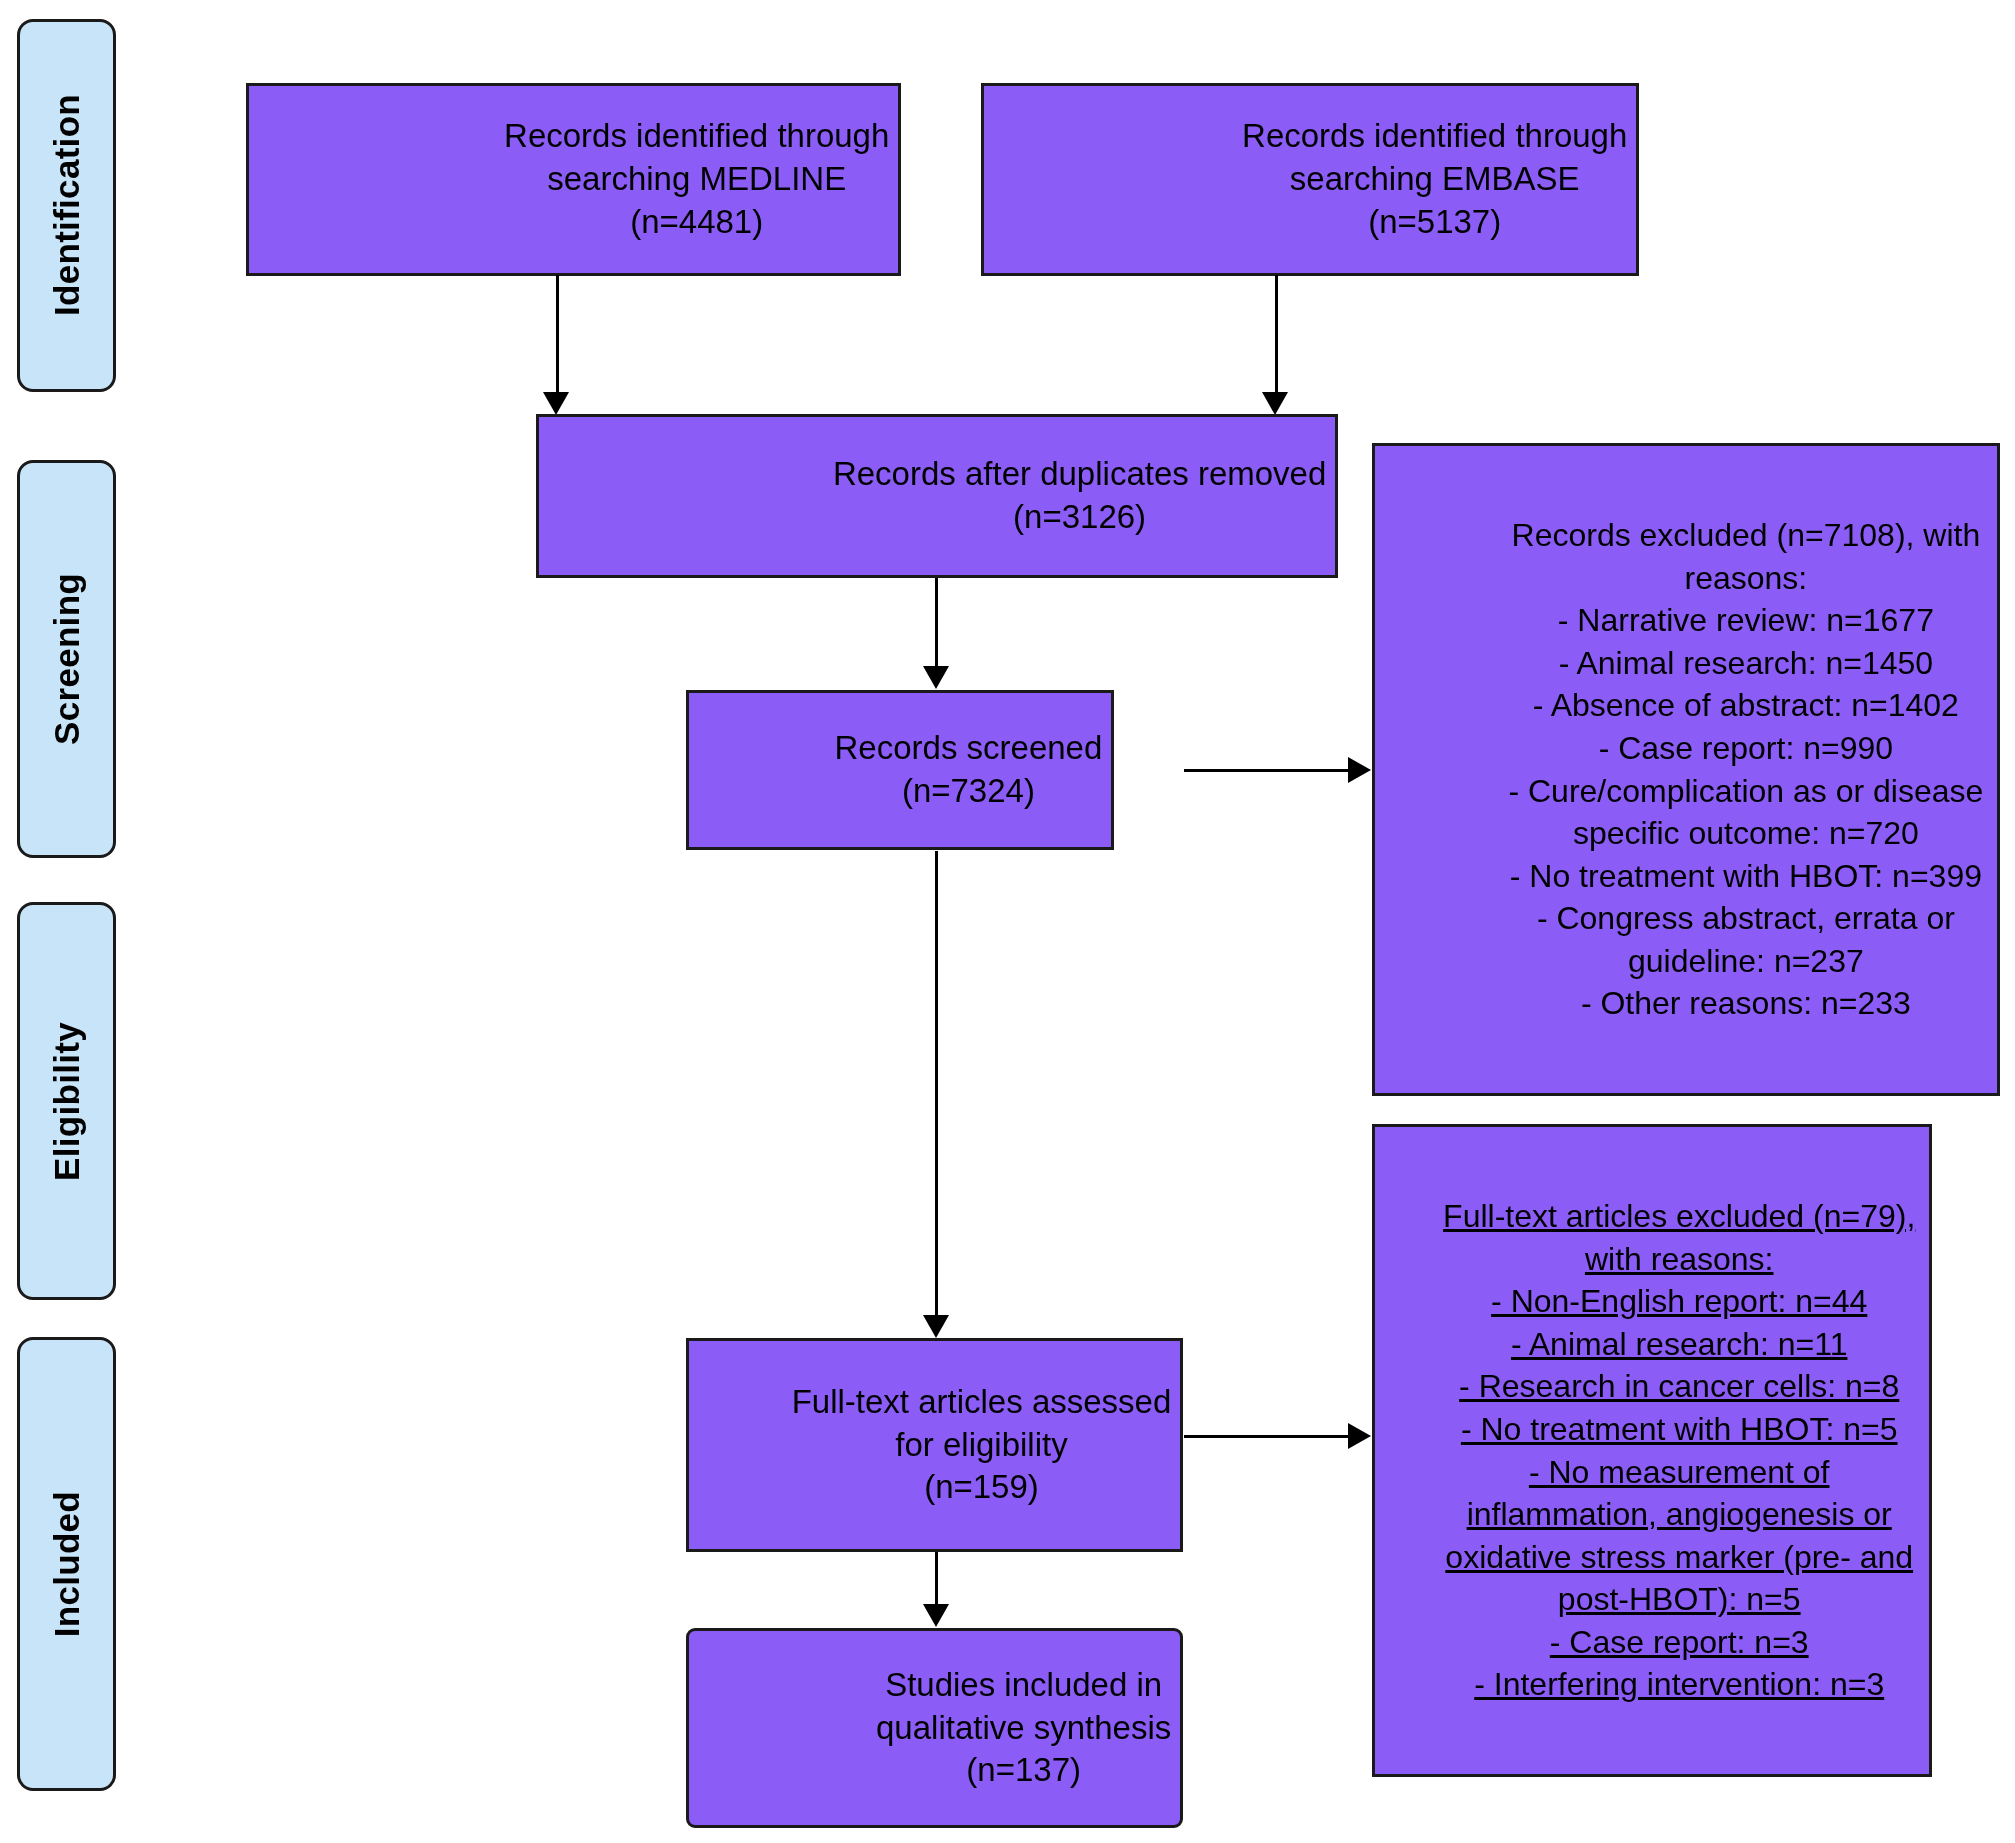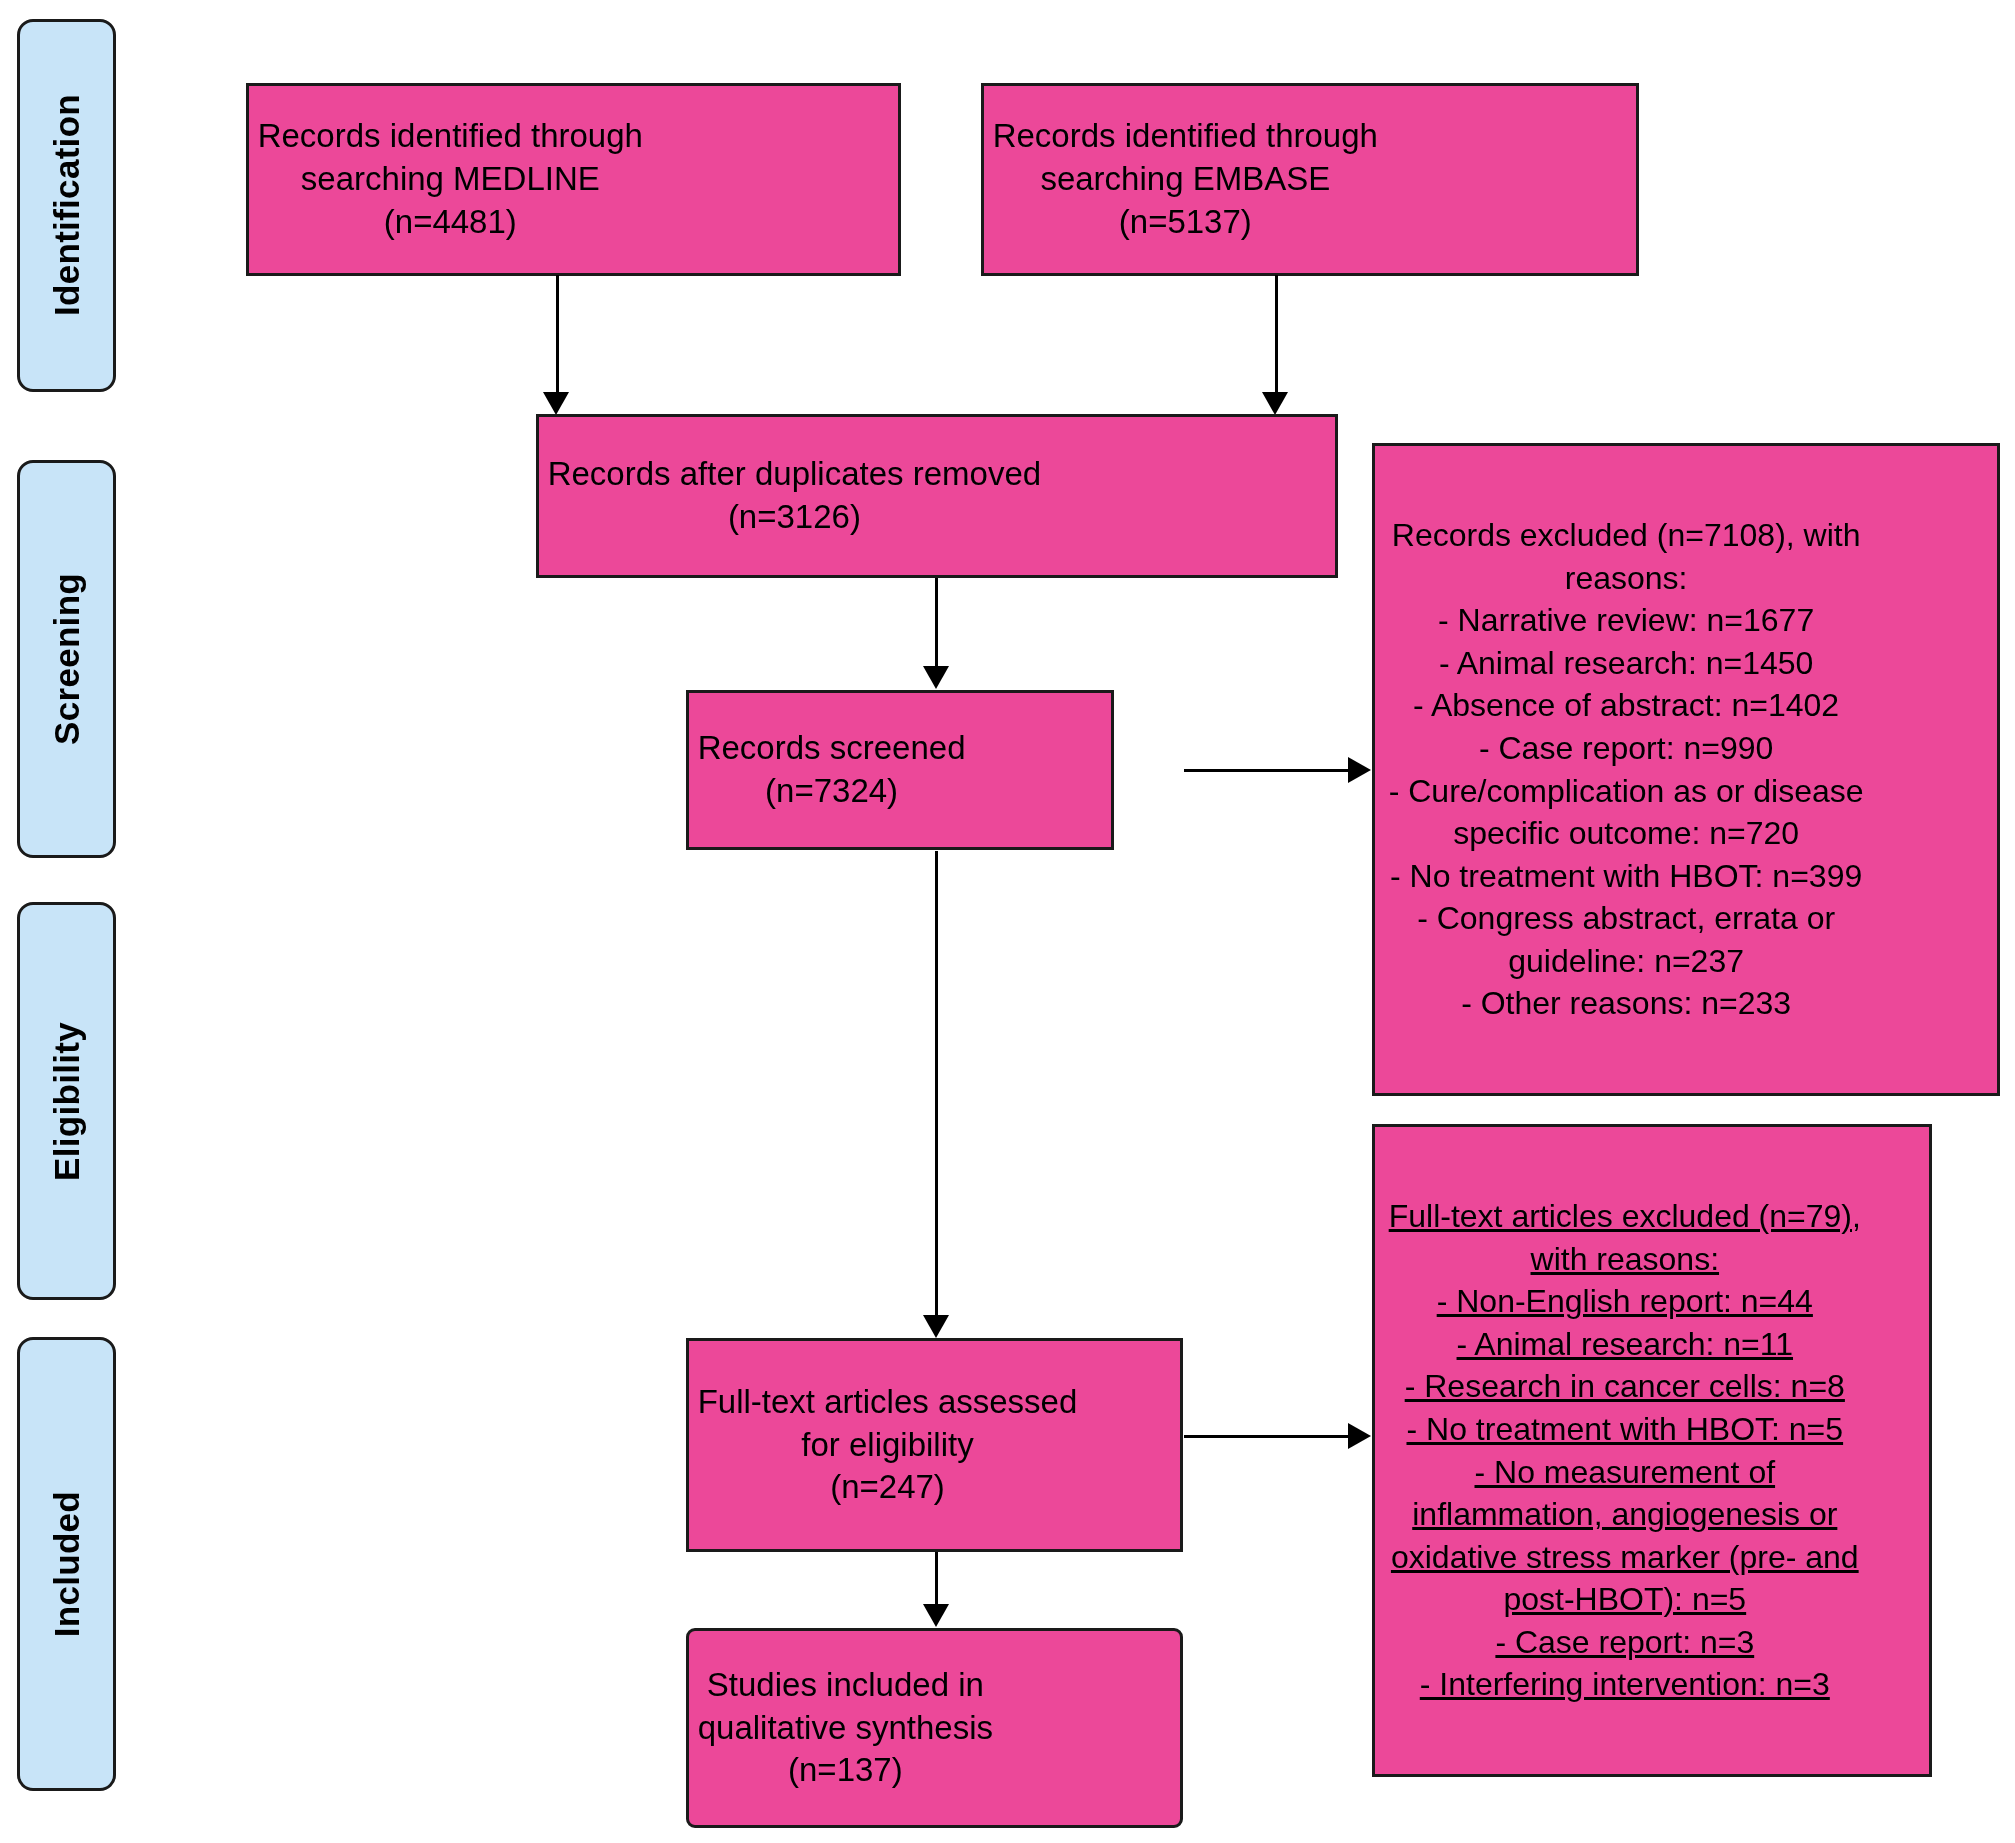--- a/index.html
+++ b/index.html
@@ -22,24 +22,24 @@
     font-weight:bold;
     font-size:35px;
     color:#000000;
     letter-spacing:0.3px;
     white-space:nowrap;
   }
 
   
   .node{
     position:absolute;
-    background:#ec4899;
+    background:#8b5cf6;
     border:3.1px solid #1a1a1a;
     box-sizing:border-box;
-    display:flex;align-items:center;justify-content:flex-start;
+    display:flex;align-items:center;justify-content:flex-end;
     text-align:center;
   }
   .node .txt{
     font-size:33px;
     line-height:1.30;
     color:#000000;
     padding:0 8.7px;
     white-space:pre-line;
   }
   .node.reasons .txt{
@@ -133,21 +133,21 @@
 guideline: n=237
 - Other reasons: n=233</div>
   </div>
 
   <div class="vline" style="left:935px;top:851px;height:473px;"></div>
   <div class="arrow-down" style="left:923px;top:1315px;"></div>
 
   <div class="node" style="left:686px;top:1338px;width:497px;height:214px;">
     <div class="txt">Full-text articles assessed
 for eligibility
-(n=247)</div>
+(n=159)</div>
   </div>
 
   <div class="hline" style="left:1184px;top:1435px;width:167px;"></div>
   <div class="arrow-right" style="left:1348px;top:1423px;"></div>
 
   <div class="node reasons" style="left:1372px;top:1124px;width:560px;height:653px;text-decoration:underline;">
     <div class="txt">Full-text articles excluded (n=79),
 with reasons:
 - Non-English report: n=44
 - Animal research: n=11

